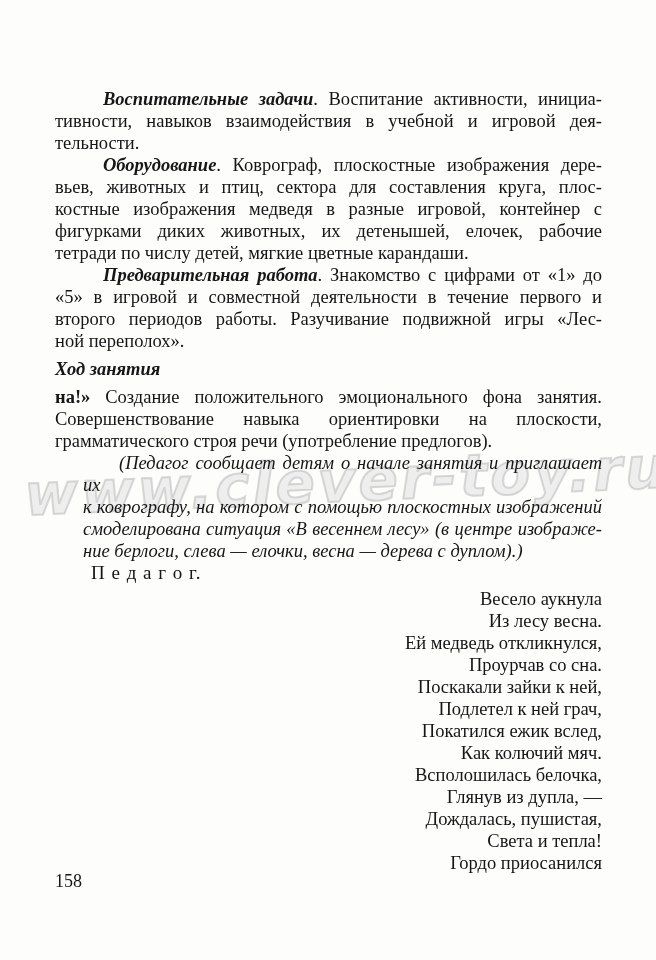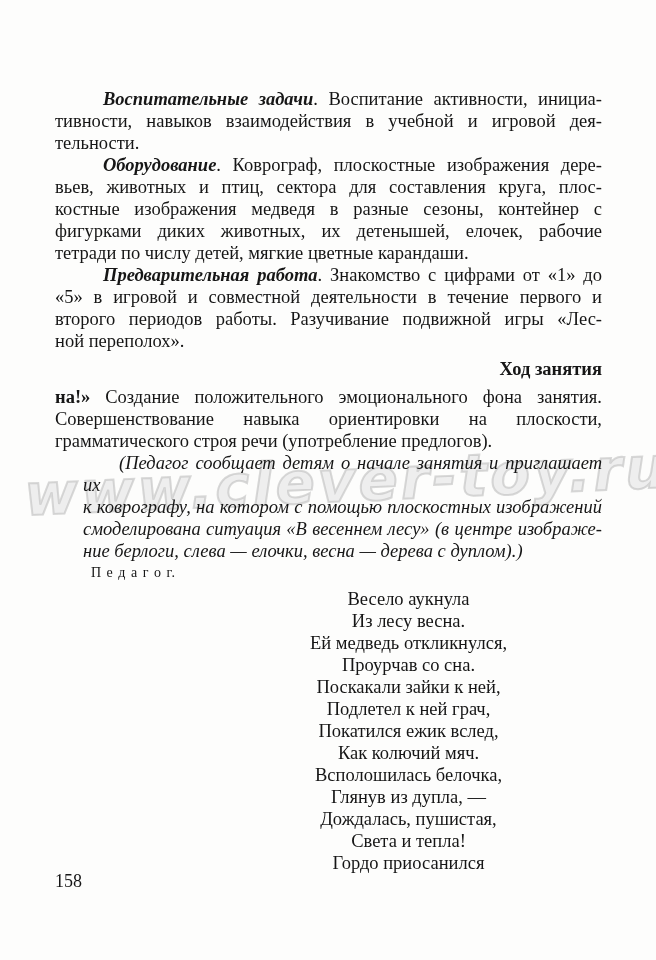--- a/index.html
+++ b/index.html
@@ -48,32 +48,33 @@
     text-align: justify;
     text-align-last: justify;
   }
   .ind { text-indent: 36px; }
   .bi { font-weight: bold; font-style: italic; margin-left: 12px; }
   .b  { font-weight: bold; }
   .it { font-style: italic; margin-left: 28px; }
   .heading {
     font-size: 18.5px;
     line-height: 22px;
-    text-align: right;
+    text-align: left;
     font-weight: bold;
+    font-style: italic;
     margin: 6px 0 6px 0;
   }
   .speaker {
-    font-size: 14px;
+    font-size: 19px;
     line-height: 22px;
     text-indent: 36px;
     letter-spacing: 1px;
   }
   .poem { margin: 4px 0 0 160px; }
-  .poem .ln { text-align: center; }
+  .poem .ln { text-align: right; }
   .pagenum {
     position: absolute;
     left: 55px;
     top: 870px;
     font-size: 18px;
     line-height: 22px;
     z-index: 1;
   }
 </style>
 </head>
@@ -84,21 +85,21 @@
   <div class="watermark">www.clever-toy.ru</div>
 
   <div class="content">
 
     <div class="ln just ind"><span class="bi">Воспитательные задачи</span><span>. Воспитание активности, инициа-</span></div>
     <div class="ln just">тивности, навыков взаимодействия в учебной и игровой дея-</div>
     <div class="ln">тельности.</div>
 
     <div class="ln just ind"><span class="bi">Оборудование</span><span>. Коврограф, плоскостные изображения дере-</span></div>
     <div class="ln just">вьев, животных и птиц, сектора для составления круга, плос-</div>
-    <div class="ln just">костные изображения медведя в разные сезоны, контейнер с</div>
+    <div class="ln just">костные изображения медведя в разные игровой, контейнер с</div>
     <div class="ln just">фигурками диких животных, их детенышей, елочек, рабочие</div>
     <div class="ln">тетради по числу детей, мягкие цветные карандаши.</div>
 
     <div class="ln just ind"><span class="bi">Предварительная работа</span><span>. Знакомство с цифрами от «1» до</span></div>
     <div class="ln just">«5» в игровой и совместной деятельности в течение первого и</div>
     <div class="ln just">второго периодов работы. Разучивание подвижной игры «Лес-</div>
     <div class="ln">ной переполох».</div>
 
     <div class="heading">Ход занятия</div>
 

